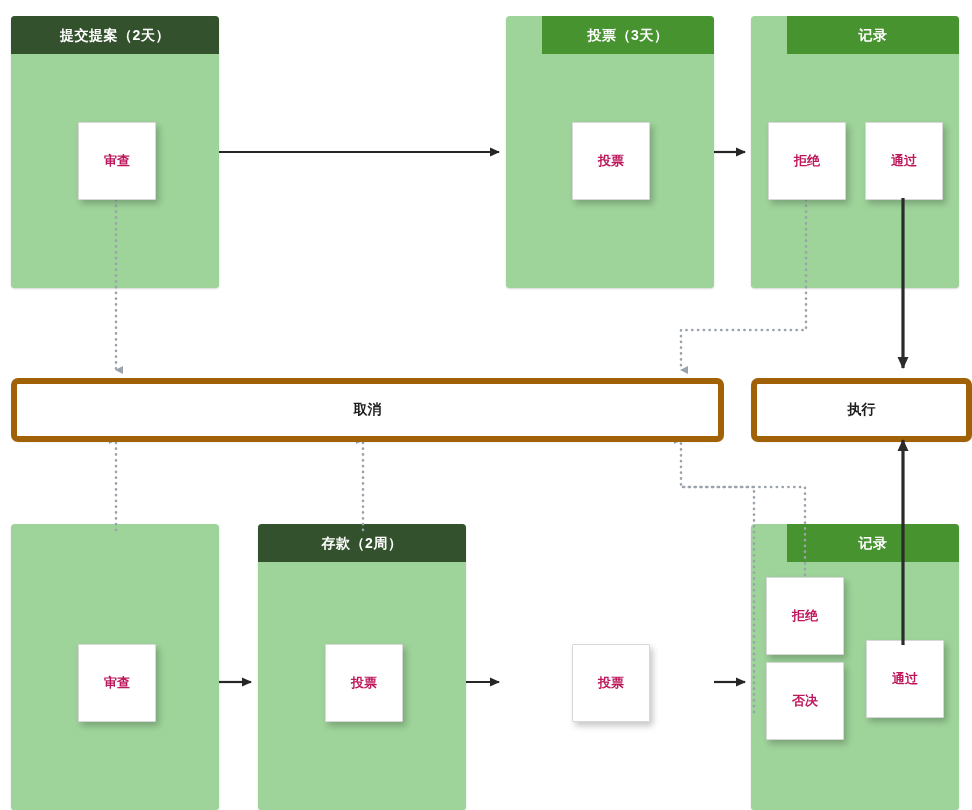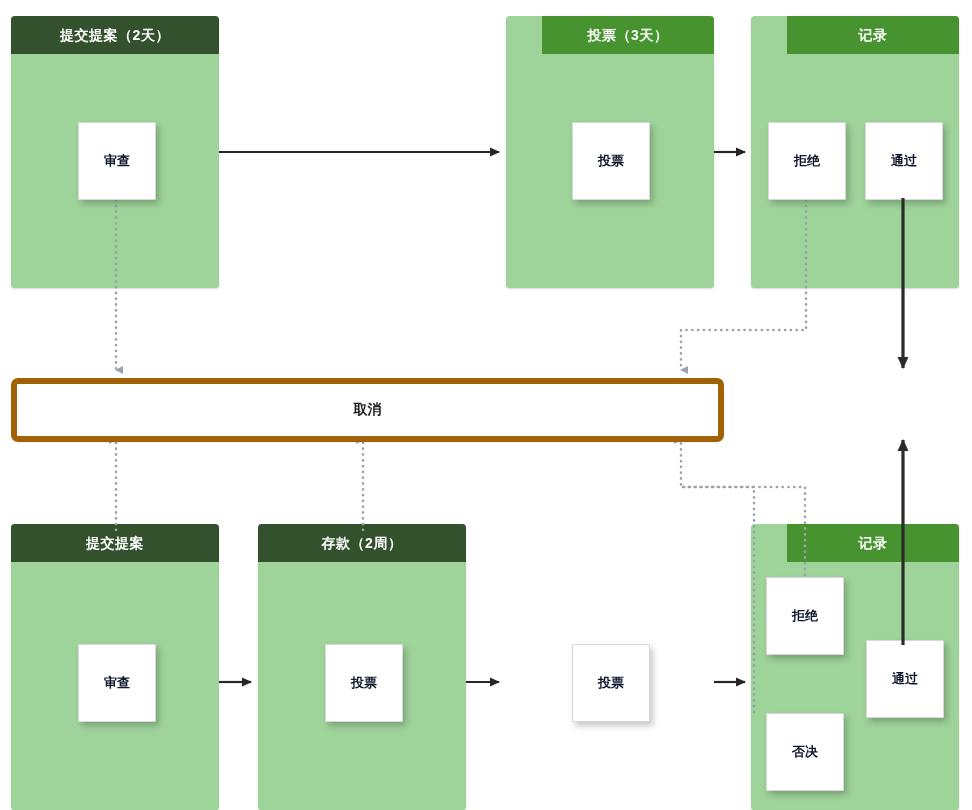--- a/index.html
+++ b/index.html
@@ -33,21 +33,21 @@
   .panel-body{position:absolute;left:0;right:0;top:38px;bottom:0;background:#9ed39a;}
 
   
   .task{
     position:absolute;
     background:#ffffff;
     border:1px solid #d8d8d8;
     border-radius:1px;
     box-shadow:3px 4px 6px rgba(0,0,0,0.22);
     display:flex;align-items:center;justify-content:center;
-    font-size:13px;font-weight:bold;color:#0f172a;
+    font-size:13px;font-weight:bold;color:#be185d;
     z-index:6;
   }
 
   
   .bar{
     position:absolute;
     background:#ffffff;
     border:6px solid #a16207;
     border-radius:7px;
     display:flex;align-items:center;justify-content:center;
@@ -105,41 +105,41 @@
   <div class="task" style="left:572px;top:122px;width:76px;height:76px;">投票</div>
 
   <div class="panel" style="left:751px;top:16px;width:208px;height:272px;">
     <div class="panel-head bright">记录</div>
     <div class="panel-body"></div>
   </div>
   <div class="task" style="left:768px;top:122px;width:76px;height:76px;">拒绝</div>
   <div class="task" style="left:865px;top:122px;width:76px;height:76px;">通过</div>
 
   <div class="bar" style="left:11px;top:378px;width:701px;height:52px;">取消</div>
+  <div class="bar" style="left:751px;top:378px;width:209px;height:52px;">执行</div>
 
   <div class="panel" style="left:11px;top:524px;width:208px;height:286px;">
-    <div class="panel-head dark">提交提案</div>
     <div class="panel-body"></div>
   </div>
   <div class="task" style="left:78px;top:644px;width:76px;height:76px;">审查</div>
 
   <div class="panel" style="left:258px;top:524px;width:208px;height:286px;">
     <div class="panel-head dark">存款（2周）</div>
     <div class="panel-body"></div>
   </div>
   <div class="task" style="left:325px;top:644px;width:76px;height:76px;">投票</div>
 
   <div class="task" style="left:572px;top:644px;width:76px;height:76px;">投票</div>
 
   <div class="panel" style="left:751px;top:524px;width:208px;height:286px;">
     <div class="panel-head bright">记录</div>
     <div class="panel-body"></div>
   </div>
   <div class="task" style="left:766px;top:577px;width:76px;height:76px;">拒绝</div>
-  <div class="task" style="left:766px;top:713px;width:76px;height:76px;">否决</div>
+  <div class="task" style="left:766px;top:662px;width:76px;height:76px;">否决</div>
   <div class="task" style="left:866px;top:640px;width:76px;height:76px;">通过</div>
 
   <svg class="layer over">
     <defs>
       <marker id="solidHead" markerWidth="11" markerHeight="11" refX="9" refY="5.5" orient="auto" markerUnits="userSpaceOnUse">
         <path d="M0,1 L10,5.5 L0,10 z" fill="#262626"></path>
       </marker>
       <marker id="solidHeadThick" markerWidth="14" markerHeight="14" refX="11" refY="7" orient="auto" markerUnits="userSpaceOnUse">
         <path d="M0,1.5 L12,7 L0,12.5 z" fill="#2b2b2b"></path>
       </marker>

